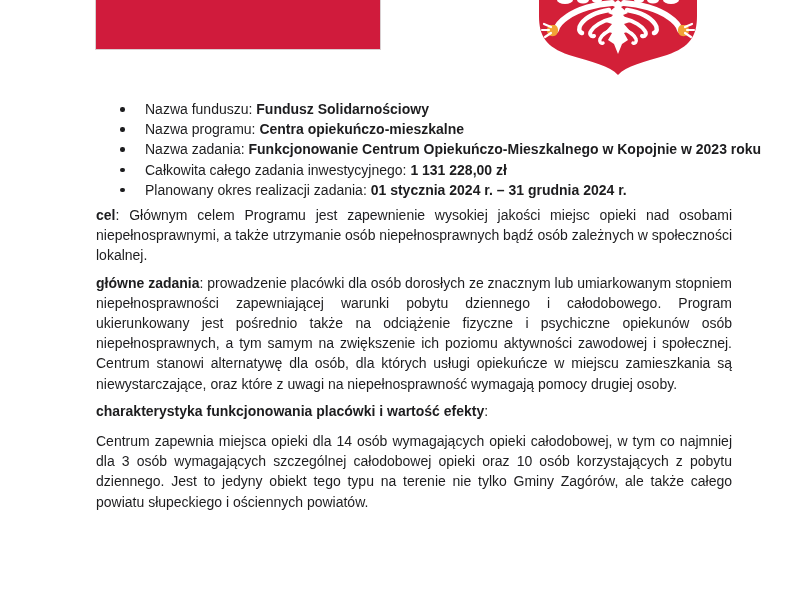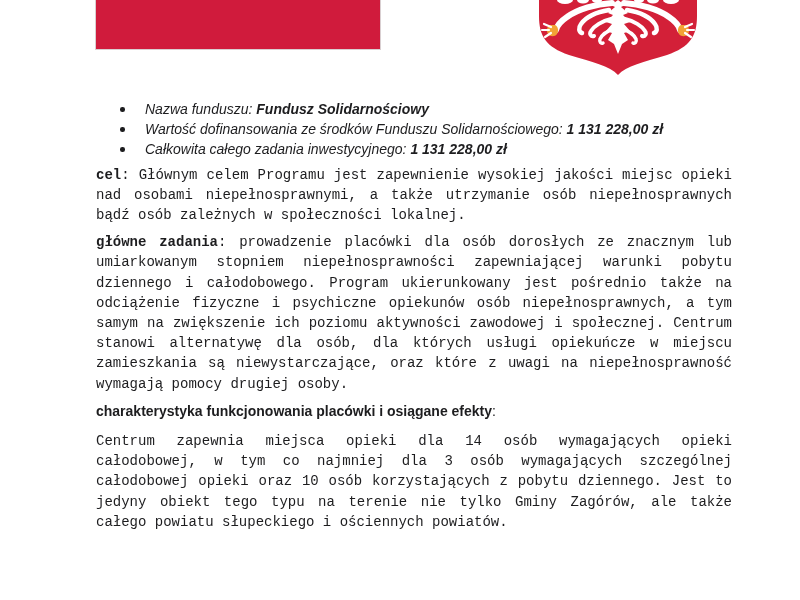--- a/index.html
+++ b/index.html
@@ -22,29 +22,29 @@
   
   .content{
     position:absolute;left:96px;top:99px;width:636px;
     font-size:14px;line-height:20.2px;
     hyphens:none;
   }
   ul.info-list{
     list-style:none;margin:0 0 5px 0;padding:0;
   }
   ul.info-list li{
-    position:relative;padding-left:49px;white-space:nowrap;font-style:italic;
+    position:relative;padding-left:49px;white-space:nowrap;
   }
   ul.info-list li::before{
     content:"";position:absolute;left:24px;top:8px;
     width:4.5px;height:4.5px;border-radius:50%;background:#1d1d1f;
   }
   ul.info-list b{font-weight:700;}
   p.para{
-    margin:0 0 7px 0;text-align:justify;font-family:Liberation Mono, monospace;
+    margin:0 0 7px 0;text-align:justify;
   }
   p.para.tight{margin-bottom:9px;}
   p.heading{margin:0 0 10px 0;text-align:left;}
   p.para b,p.heading b{font-weight:700;}
   p.last{margin-bottom:0;}
 </style>
 </head>
 <body>
 
 <div class="flag"></div>
@@ -94,26 +94,28 @@
           <path d="M13 33 L7 37"></path>
       </g>
     </g>
   </g>
 </svg>
 
 <div class="content">
 
   <ul class="info-list">
     <li><span>Nazwa funduszu:</span> <b>Fundusz Solidarnościowy</b></li>
-    <li><span>Wartość dofinansowania ze środków Funduszu Solidarnościowego:</span> <b>1 131 228,00 zł</b></li>
+    <li><span>Nazwa programu:</span> <b>Centra opiekuńczo-mieszkalne</b></li>
+    <li><span>Nazwa zadania:</span> <b>Funkcjonowanie Centrum Opiekuńczo-Mieszkalnego w Kopojnie w 2023 roku</b></li>
     <li><span>Całkowita całego zadania inwestycyjnego:</span> <b>1 131 228,00 zł</b></li>
+    <li><span>Planowany okres realizacji zadania:</span> <b>01 stycznia 2024 r. – 31 grudnia 2024 r.</b></li>
   </ul>
 
   <p class="para"><b>cel</b><span>:</span> <span>Głównym celem Programu jest zapewnienie wysokiej jakości miejsc opieki nad osobami niepełnosprawnymi, a także utrzymanie osób niepełnosprawnych bądź osób zależnych w społeczności lokalnej.</span></p>
 
   <p class="para"><b>główne zadania</b><span>:</span> <span>prowadzenie placówki dla osób dorosłych ze znacznym lub umiarkowanym stopniem niepełnosprawności zapewniającej warunki pobytu dziennego i całodobowego. Program ukierunkowany jest pośrednio także na odciążenie fizyczne i psychiczne opiekunów osób niepełnosprawnych, a tym samym na zwiększenie ich poziomu aktywności zawodowej i społecznej. Centrum stanowi alternatywę dla osób, dla których usługi opiekuńcze w miejscu zamieszkania są niewystarczające, oraz które z uwagi na niepełnosprawność wymagają pomocy drugiej osoby.</span></p>
 
 
-  <p class="heading"><b>charakterystyka funkcjonowania placówki i osiągane efekty</b><span>:</span></p>
+  <p class="heading"><b>charakterystyka funkcjonowania placówki i wartość efekty</b><span>:</span></p>
 
   <p class="para last"><span>Centrum zapewnia miejsca opieki dla 14 osób wymagających opieki całodobowej, w tym co najmniej dla 3 osób wymagających szczególnej całodobowej opieki oraz 10 osób korzystających z pobytu dziennego. Jest to jedyny obiekt tego typu na terenie nie tylko Gminy Zagórów, ale także całego powiatu słupeckiego i ościennych powiatów.</span></p>
 
 </div>
 
 </body></html>

